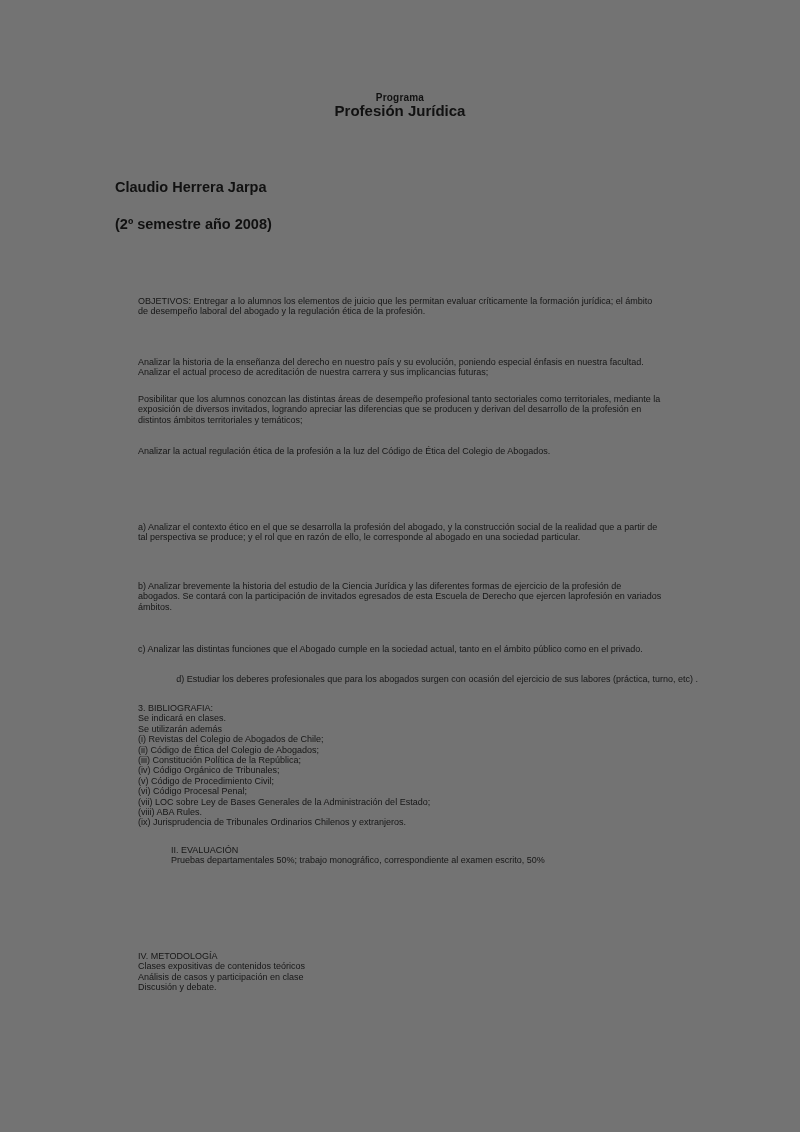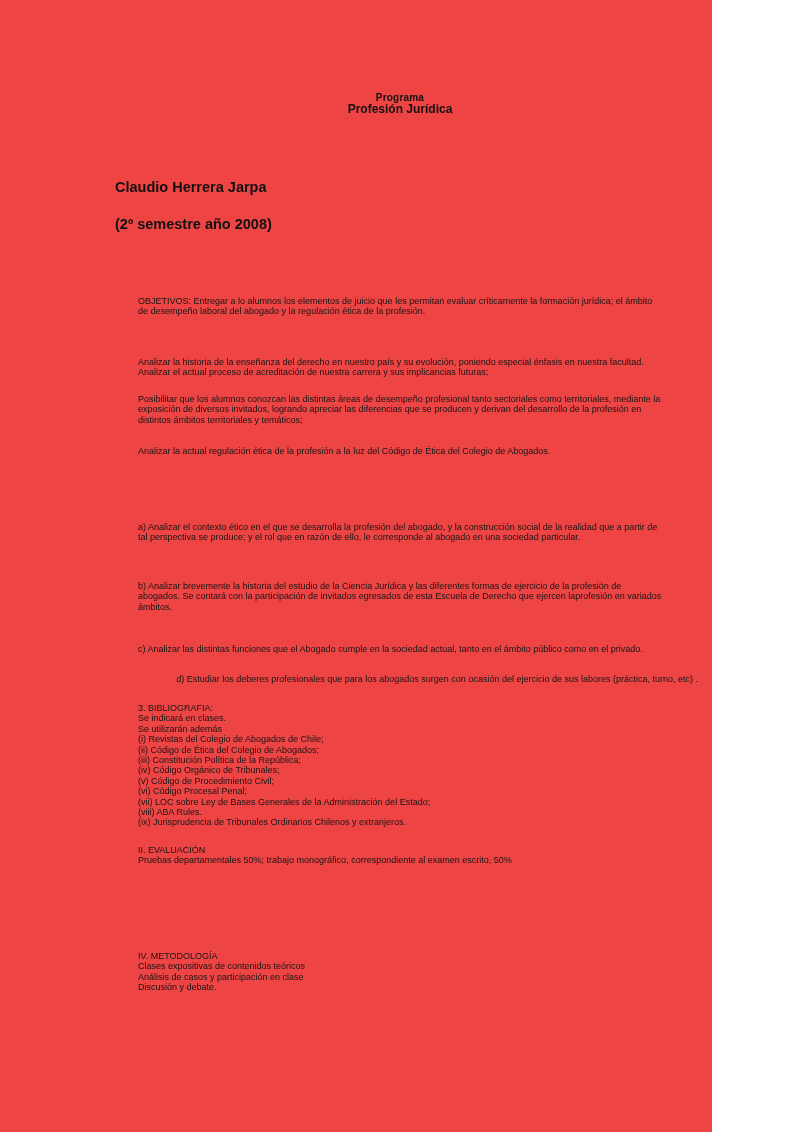--- a/index.html
+++ b/index.html
@@ -2,42 +2,42 @@
 <html lang="es"><head>
 <meta charset="utf-8">
 <style>
   html, body {
     margin: 0;
     padding: 0;
     background: #ffffff;
   }
   .page {
     position: relative;
-    width: 712px;
+    width: 800px;
     height: 1132px;
-    background: #ef4444;
+    background: #737373;
     font-family: "Liberation Sans", "DejaVu Sans", sans-serif;
     color: #111111;
     overflow: hidden;
   }
   .abs { position: absolute; }
   .center-block {
     left: 0;
     width: 800px;
     text-align: center;
   }
   .kicker {
     top: 92px;
     font-size: 10px;
     font-weight: bold;
     letter-spacing: 0.2px;
   }
   .doc-title {
     top: 102px;
-    font-size: 12px;
+    font-size: 15px;
     font-weight: bold;
   }
   .author {
     top: 179px;
     left: 115px;
     font-size: 14.5px;
     font-weight: bold;
   }
   .term {
     top: 216px;
@@ -56,21 +56,21 @@
   .p-objetivos-1 { top: 296px; }
   .p-objetivos-2 { top: 357px; }
   .p-objetivos-3 { top: 394px; }
   .p-objetivos-4 { top: 446px; }
   .h-contenidos  { top: 484px; }
   .p-contenido-a { top: 522px; }
   .p-contenido-b { top: 581px; }
   .p-contenido-c { top: 644px; }
   .p-contenido-d { top: 674px; text-align: right; }
   .p-bibliografia { top: 703px; }
-  .p-evaluacion  { top: 845px; }
+  .p-evaluacion  { top: 845px; margin-left: 33px; }
   .p-asistencia  { top: 896px; }
   .p-metodologia { top: 951px; }
 </style>
 </head>
 <body>
 
 <div class="page">
 
   <div class="abs center-block kicker">Programa</div>
 

